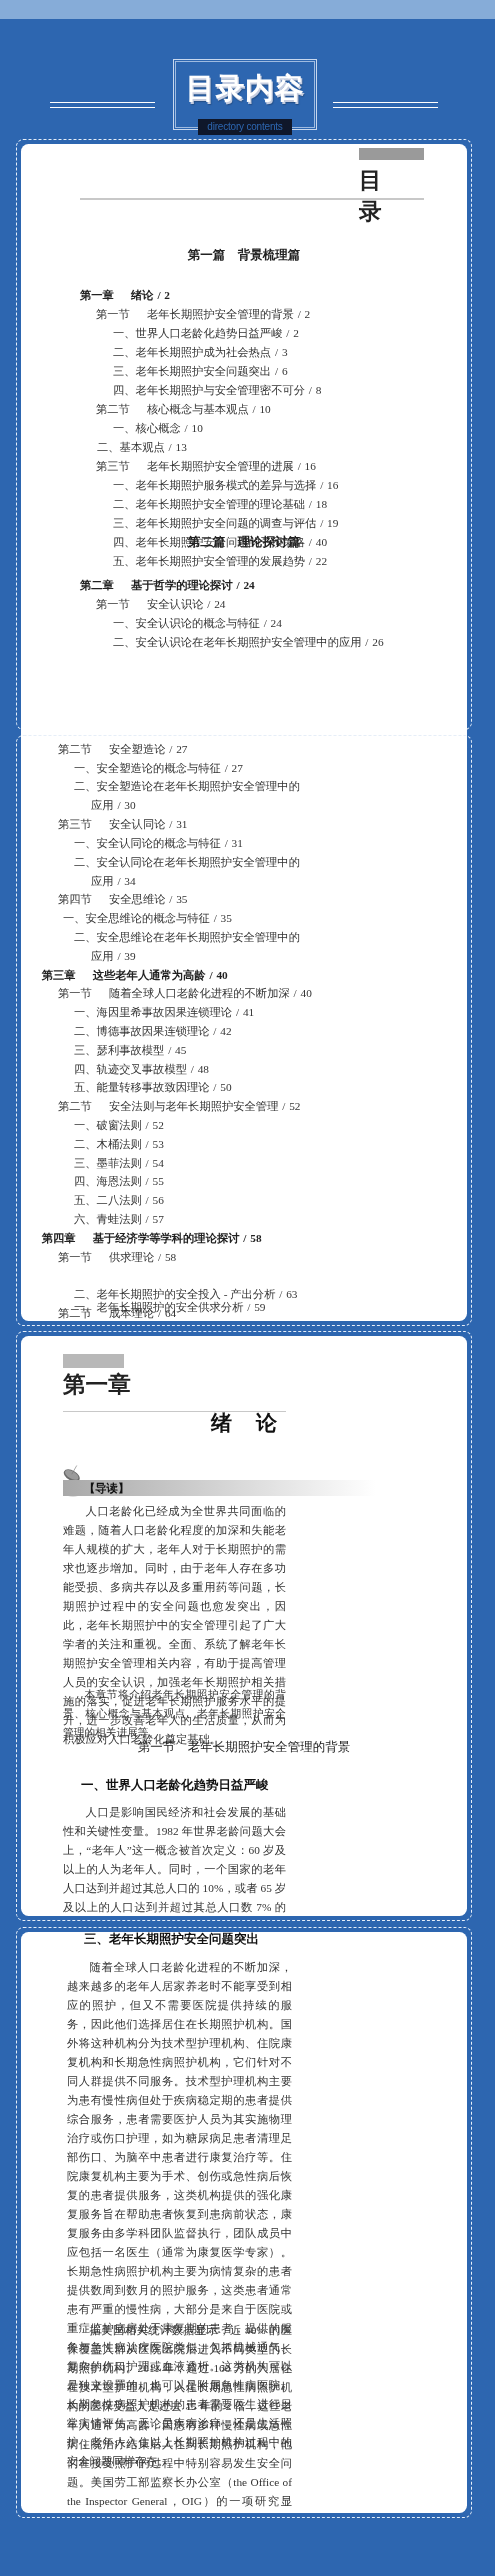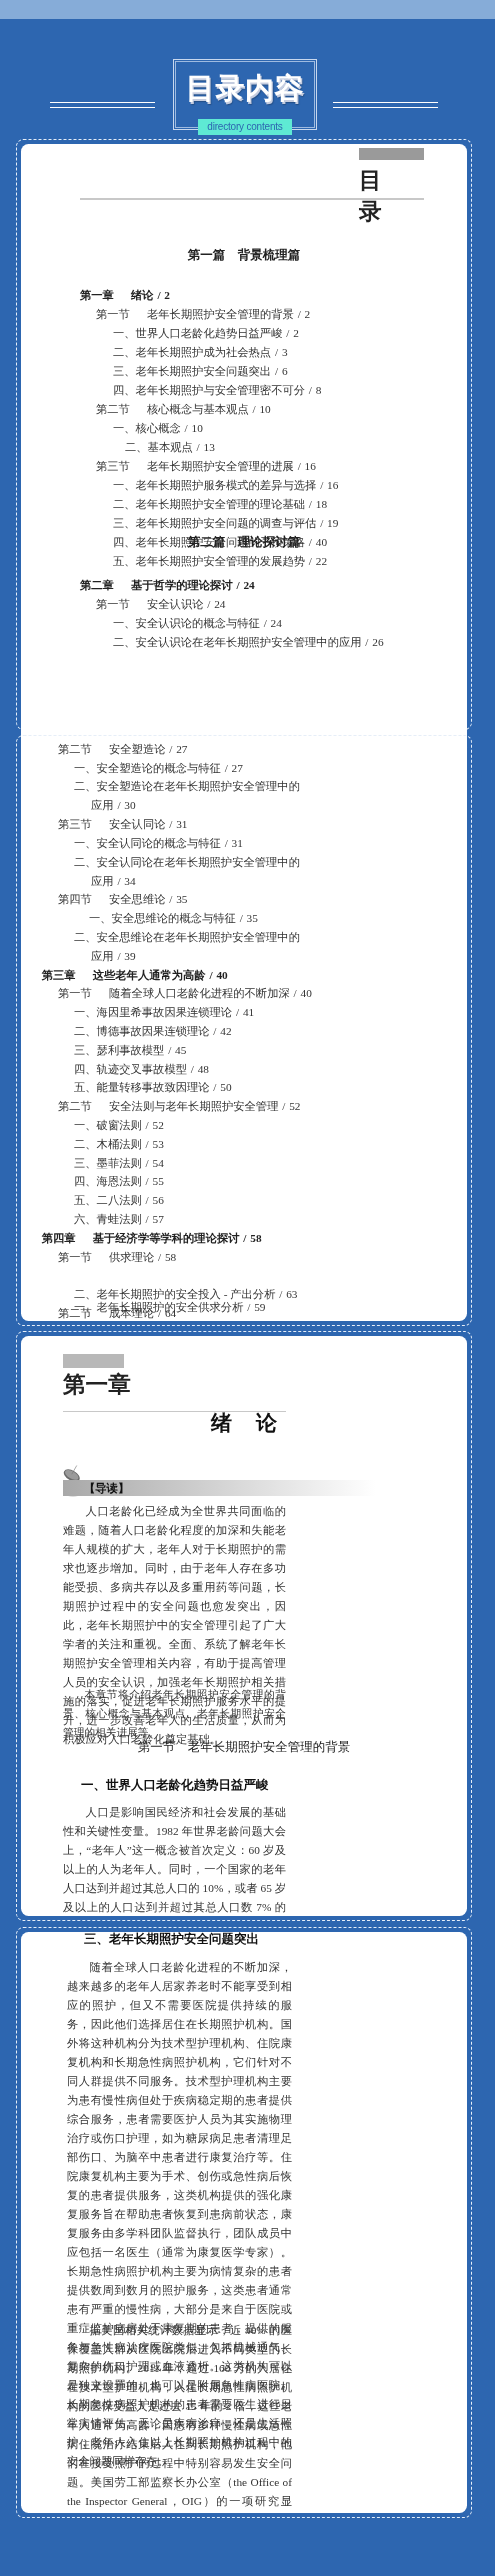--- a/index.html
+++ b/index.html
@@ -31,21 +31,21 @@
     outline: 0.6px solid #9fbbe0; outline-offset: -3.8px;
   }
   .banner-title {
     position: absolute; left: 0; right: 0; top: 8.8px; text-align: center;
     font-family: "DejaVu Sans", sans-serif; font-weight: bold;
     font-size: 29px; color: #ffffff; letter-spacing: 0.6px;
     text-shadow: 1.3px 1.9px 0 #c5cde0, 1.9px 2.5px 1.3px rgba(0,0,0,0.25);
   }
   .banner-sub {
     position: absolute; left: 24px; top: 59px; width: 94px; height: 16.3px;
-    background: #5eead4; color: #2d66b0;
+    background: #0f172a; color: #2d66b0;
     font-family: "Liberation Sans", sans-serif; font-size: 10px;
     text-align: center; line-height: 16.3px; letter-spacing: -0.2px;
   }
   .card-frame {
     position: absolute; left: 16.3px; width: 456px;
     border: 1.3px dashed #e6eef8; border-radius: 7.5px;
   }
   .card {
     position: absolute; left: 21px; width: 446px;
     background: #ffffff; border-radius: 7.5px; overflow: hidden;
@@ -140,21 +140,21 @@
 
   <div class="toc-list" id="toc-part1">
       <div class="toc-row chapter" style="top: 144px; left: 59px;"><span class="num">第一章</span><span class="lbl">绪论</span><span class="sep">/</span><span class="pg">2</span></div>
       <div class="toc-row section" style="top: 163px; left: 75px;"><span class="num">第一节</span><span class="lbl">老年长期照护安全管理的背景</span><span class="sep">/</span><span class="pg">2</span></div>
       <div class="toc-row item" style="top: 182px; left: 92px;"><span class="lbl">一、世界人口老龄化趋势日益严峻</span><span class="sep">/</span><span class="pg">2</span></div>
       <div class="toc-row item" style="top: 201px; left: 92px;"><span class="lbl">二、老年长期照护成为社会热点</span><span class="sep">/</span><span class="pg">3</span></div>
       <div class="toc-row item" style="top: 220px; left: 92px;"><span class="lbl">三、老年长期照护安全问题突出</span><span class="sep">/</span><span class="pg">6</span></div>
       <div class="toc-row item" style="top: 239px; left: 92px;"><span class="lbl">四、老年长期照护与安全管理密不可分</span><span class="sep">/</span><span class="pg">8</span></div>
       <div class="toc-row section" style="top: 258px; left: 75px;"><span class="num">第二节</span><span class="lbl">核心概念与基本观点</span><span class="sep">/</span><span class="pg">10</span></div>
       <div class="toc-row item" style="top: 277px; left: 92px;"><span class="lbl">一、核心概念</span><span class="sep">/</span><span class="pg">10</span></div>
-      <div class="toc-row item" style="top: 296px; left: 104px; text-align: right;"><span class="lbl">二、基本观点</span><span class="sep">/</span><span class="pg">13</span></div>
+      <div class="toc-row item" style="top: 296px; left: 76px; text-align: right;"><span class="lbl">二、基本观点</span><span class="sep">/</span><span class="pg">13</span></div>
       <div class="toc-row section" style="top: 315px; left: 75px;"><span class="num">第三节</span><span class="lbl">老年长期照护安全管理的进展</span><span class="sep">/</span><span class="pg">16</span></div>
       <div class="toc-row item" style="top: 334px; left: 92px;"><span class="lbl">一、老年长期照护服务模式的差异与选择</span><span class="sep">/</span><span class="pg">16</span></div>
       <div class="toc-row item" style="top: 353px; left: 92px;"><span class="lbl">二、老年长期照护安全管理的理论基础</span><span class="sep">/</span><span class="pg">18</span></div>
       <div class="toc-row item" style="top: 372px; left: 92px;"><span class="lbl">三、老年长期照护安全问题的调查与评估</span><span class="sep">/</span><span class="pg">19</span></div>
       <div class="toc-row item" style="top: 391px; left: 92px;"><span class="lbl">四、老年长期照护安全问题的干预策略</span><span class="sep">/</span><span class="pg">40</span></div>
       <div class="toc-row item" style="top: 410px; left: 92px;"><span class="lbl">五、老年长期照护安全管理的发展趋势</span><span class="sep">/</span><span class="pg">22</span></div>
     </div>
 
   <div class="part-title" style="top:390px;">第二篇　理论探讨篇</div>
 
@@ -171,21 +171,21 @@
   <div class="toc-list" id="toc-cont">
       <div class="toc-row section" style="top: 1.9px; left: 37px;"><span class="num">第二节</span><span class="lbl">安全塑造论</span><span class="sep">/</span><span class="pg">27</span></div>
       <div class="toc-row item" style="top: 20.7px; left: 53px;"><span class="lbl">一、安全塑造论的概念与特征</span><span class="sep">/</span><span class="pg">27</span></div>
       <div class="toc-row item" style="top: 39px; left: 53px;"><span class="lbl">二、安全塑造论在老年长期照护安全管理中的</span></div>
       <div class="toc-row cont" style="top: 58px; left: 70px;"><span class="lbl">应用</span><span class="sep">/</span><span class="pg">30</span></div>
       <div class="toc-row section" style="top: 77px; left: 37px;"><span class="num">第三节</span><span class="lbl">安全认同论</span><span class="sep">/</span><span class="pg">31</span></div>
       <div class="toc-row item" style="top: 96px; left: 53px;"><span class="lbl">一、安全认同论的概念与特征</span><span class="sep">/</span><span class="pg">31</span></div>
       <div class="toc-row item" style="top: 115px; left: 53px;"><span class="lbl">二、安全认同论在老年长期照护安全管理中的</span></div>
       <div class="toc-row cont" style="top: 134px; left: 70px;"><span class="lbl">应用</span><span class="sep">/</span><span class="pg">34</span></div>
       <div class="toc-row section" style="top: 152px; left: 37px;"><span class="num">第四节</span><span class="lbl">安全思维论</span><span class="sep">/</span><span class="pg">35</span></div>
-      <div class="toc-row item" style="top: 171px; left: 68px;"><span class="lbl">一、安全思维论的概念与特征</span><span class="sep">/</span><span class="pg">35</span></div>
+      <div class="toc-row item" style="top: 171px; left: 42px;"><span class="lbl">一、安全思维论的概念与特征</span><span class="sep">/</span><span class="pg">35</span></div>
       <div class="toc-row item" style="top: 190px; left: 53px;"><span class="lbl">二、安全思维论在老年长期照护安全管理中的</span></div>
       <div class="toc-row cont" style="top: 209px; left: 70px;"><span class="lbl">应用</span><span class="sep">/</span><span class="pg">39</span></div>
       <div class="toc-row chapter" style="top: 228px; left: 20.7px;"><span class="num">第三章</span><span class="lbl">这些老年人通常为高龄</span><span class="sep">/</span><span class="pg">40</span></div>
       <div class="toc-row section" style="top: 246px; left: 37px;"><span class="num">第一节</span><span class="lbl">随着全球人口老龄化进程的不断加深</span><span class="sep">/</span><span class="pg">40</span></div>
       <div class="toc-row item" style="top: 265px; left: 53px;"><span class="lbl">一、海因里希事故因果连锁理论</span><span class="sep">/</span><span class="pg">41</span></div>
       <div class="toc-row item" style="top: 284px; left: 53px;"><span class="lbl">二、博德事故因果连锁理论</span><span class="sep">/</span><span class="pg">42</span></div>
       <div class="toc-row item" style="top: 303px; left: 53px;"><span class="lbl">三、瑟利事故模型</span><span class="sep">/</span><span class="pg">45</span></div>
       <div class="toc-row item" style="top: 322px; left: 53px;"><span class="lbl">四、轨迹交叉事故模型</span><span class="sep">/</span><span class="pg">48</span></div>
       <div class="toc-row item" style="top: 340px; left: 53px;"><span class="lbl">五、能量转移事故致因理论</span><span class="sep">/</span><span class="pg">50</span></div>
       <div class="toc-row section" style="top: 359px; left: 37px;"><span class="num">第二节</span><span class="lbl">安全法则与老年长期照护安全管理</span><span class="sep">/</span><span class="pg">52</span></div>

